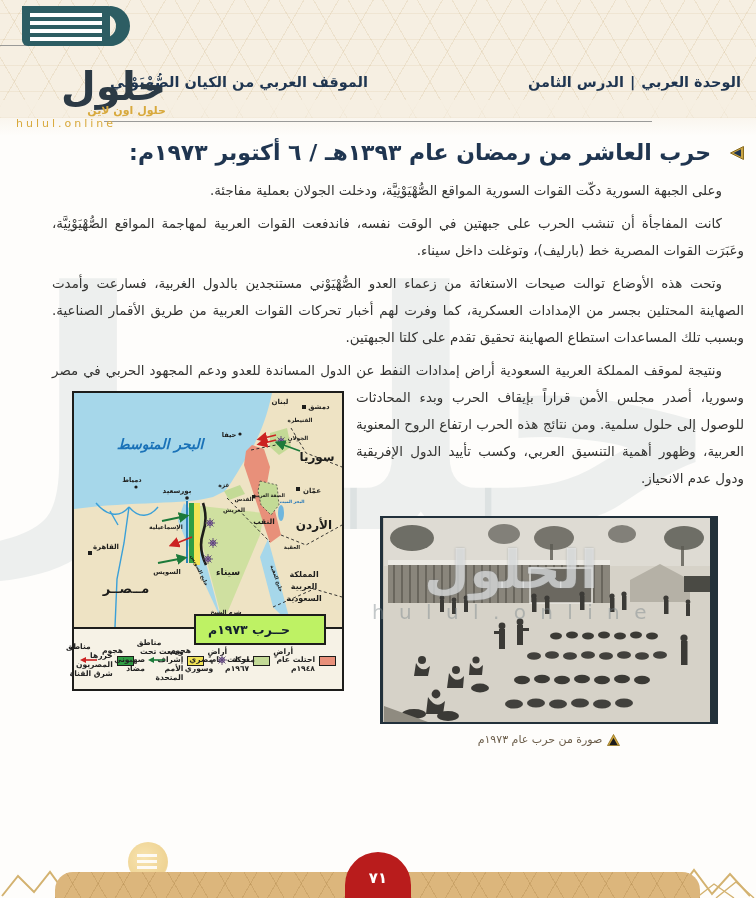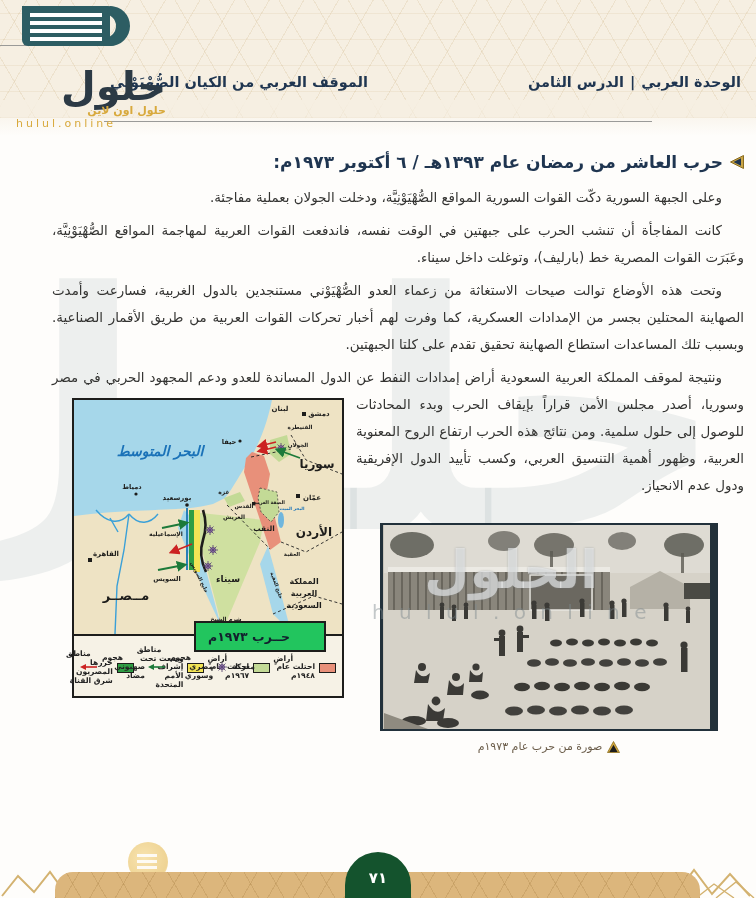--- a/index.html
+++ b/index.html
@@ -33,31 +33,31 @@
     border-right:13px solid #e8a087;opacity:.85;}
   .edge-line{position:absolute;top:45px;left:0;width:30px;border-top:1px solid #9a9a98;}
   
   .logo{position:absolute;top:4px;left:16px;width:150px;z-index:5;}
   .logo .brand{font-size:40px;font-weight:bold;color:#2c3a45;line-height:1;margin:2px 0 0 0;direction:rtl;}
   .logo .tagline{color:#d8a93c;font-size:11px;font-weight:bold;direction:rtl;margin-top:-2px;}
   .logo .domain{color:#d8a93c;font-size:11px;letter-spacing:3px;margin-top:0;}
   
   .content{position:absolute;top:128px;left:0;right:0;direction:rtl;
     padding:0 12px 0 52px;z-index:2;}
-  .section-title{display:flex;align-items:center;gap:7px;direction:rtl;
-    color:#1f3550;font-weight:bold;font-size:17px;margin:24px 0 12px 0;}
+  .section-title{display:flex;align-items:center;gap:19px;direction:rtl;
+    color:#1f3550;font-weight:bold;font-size:22px;margin:12px 0 12px 0;}
   .para{font-size:13.4px;line-height:27px;color:#333331;text-align:justify;
     margin:6px 0;text-indent:22px;}
   
   .map-figure{display:block;float:left;width:272px;margin:7px 12px 2px 20px;text-align:center;}
   .map-frame{display:block;border:2px solid #1d1d1b;background:#eee3c4;}
   .map-frame svg{display:block;}
   .legend{display:block;position:relative;background:#f6f2e6;border-top:2px solid #1d1d1b;
     padding:10px 6px 6px 4px;direction:rtl;}
-  .legend-title{position:absolute;top:-15px;right:16px;background:#22c55e;
+  .legend-title{position:absolute;top:-15px;right:16px;background:#bef264;
     border:2px solid #1d1d1b;padding:0 12px;font-size:12.5px;font-weight:bold;color:#13202e;
     letter-spacing:1px;}
   .legend-cols{display:flex;direction:rtl;}
   .legend-col{display:flex;flex-direction:row;gap:3px;}
   .legend-col.colors{width:152px;}
   .legend-col.symbols{width:104px;justify-content:flex-end;padding-bottom:1px;}
   .legend-item{display:flex;align-items:center;gap:4px;font-size:7.6px;font-weight:bold;
     color:#222;direction:rtl;text-align:right;line-height:1.15;}
   .legend-item svg{flex:0 0 auto;}
   .fig-caption{display:flex;justify-content:center;align-items:center;gap:5px;
@@ -77,21 +77,21 @@
   .wm-overlay .wm-lat{font-size:20px;color:rgba(125,135,140,.45);letter-spacing:4px;}
   
   .footer-band{position:absolute;bottom:0;left:55px;right:56px;height:26px;
     border-radius:18px 18px 0 0;
     background:
       repeating-linear-gradient(60deg, rgba(170,130,70,.30) 0 1px, transparent 1px 22px),
       repeating-linear-gradient(-60deg, rgba(170,130,70,.30) 0 1px, transparent 1px 22px),
       #dcb67c;
     z-index:4;}
   .page-circle{position:absolute;bottom:0;left:50%;transform:translateX(-50%);
-    width:66px;height:46px;background:#14532d;border-radius:33px 33px 0 0;z-index:5;
+    width:66px;height:46px;background:#b91c1c;border-radius:33px 33px 0 0;z-index:5;
     display:flex;justify-content:center;align-items:center;}
   .page-number{color:#fff;font-size:15px;font-weight:bold;padding-top:6px;}
   .corner-orn{position:absolute;bottom:0;z-index:3;opacity:.8;}
   .corner-orn.left{left:0;}
   .corner-orn.right{right:0;}
   .gold-blob{position:absolute;left:128px;bottom:16px;width:40px;height:40px;border-radius:50%;
     background:radial-gradient(circle at 40% 40%, #f3cf72, #e3b23f 70%, rgba(227,178,63,0) 100%);
     opacity:.55;z-index:3;}
   .gold-blob i{position:absolute;left:9px;width:20px;height:3px;background:#fff;opacity:.9;}
 </style>

